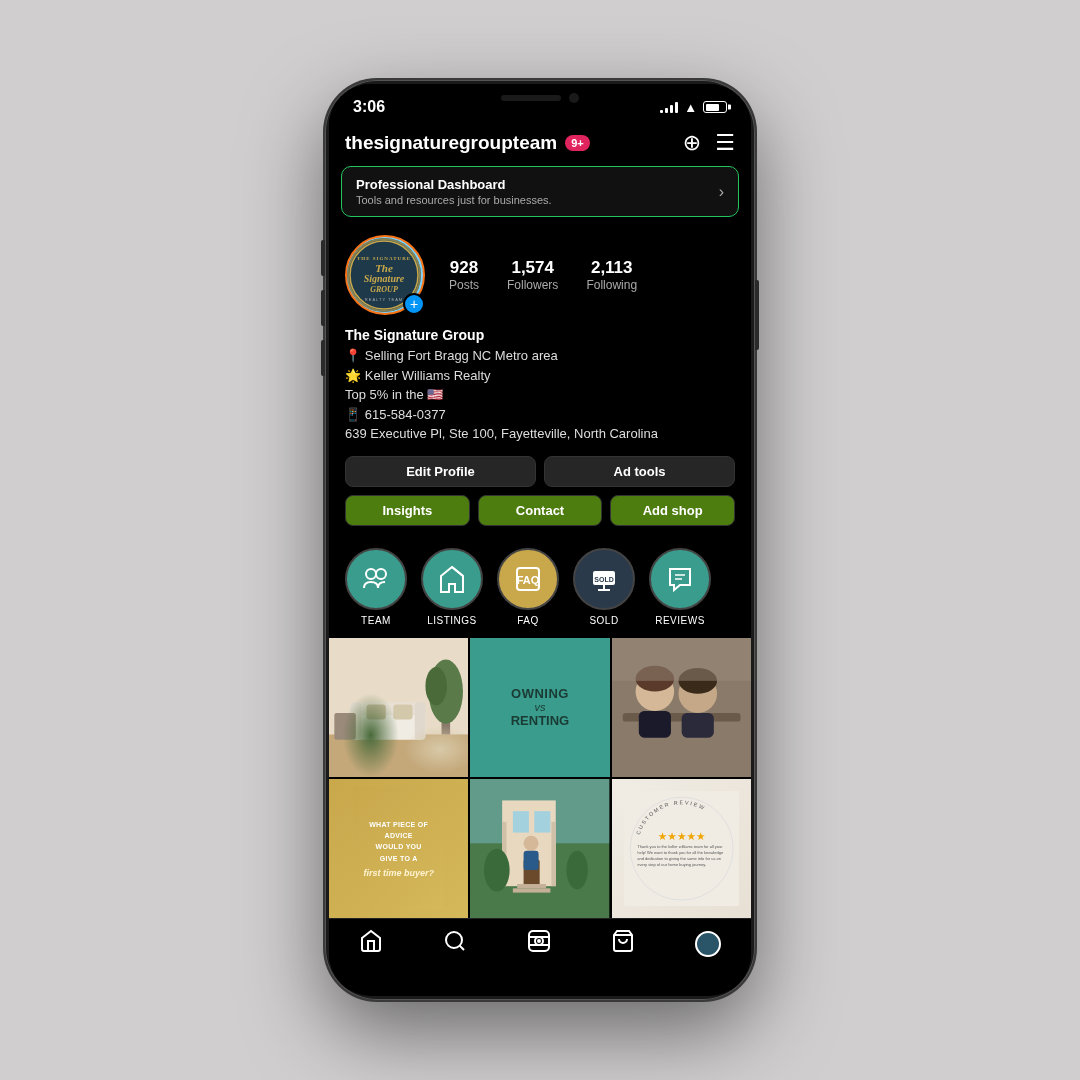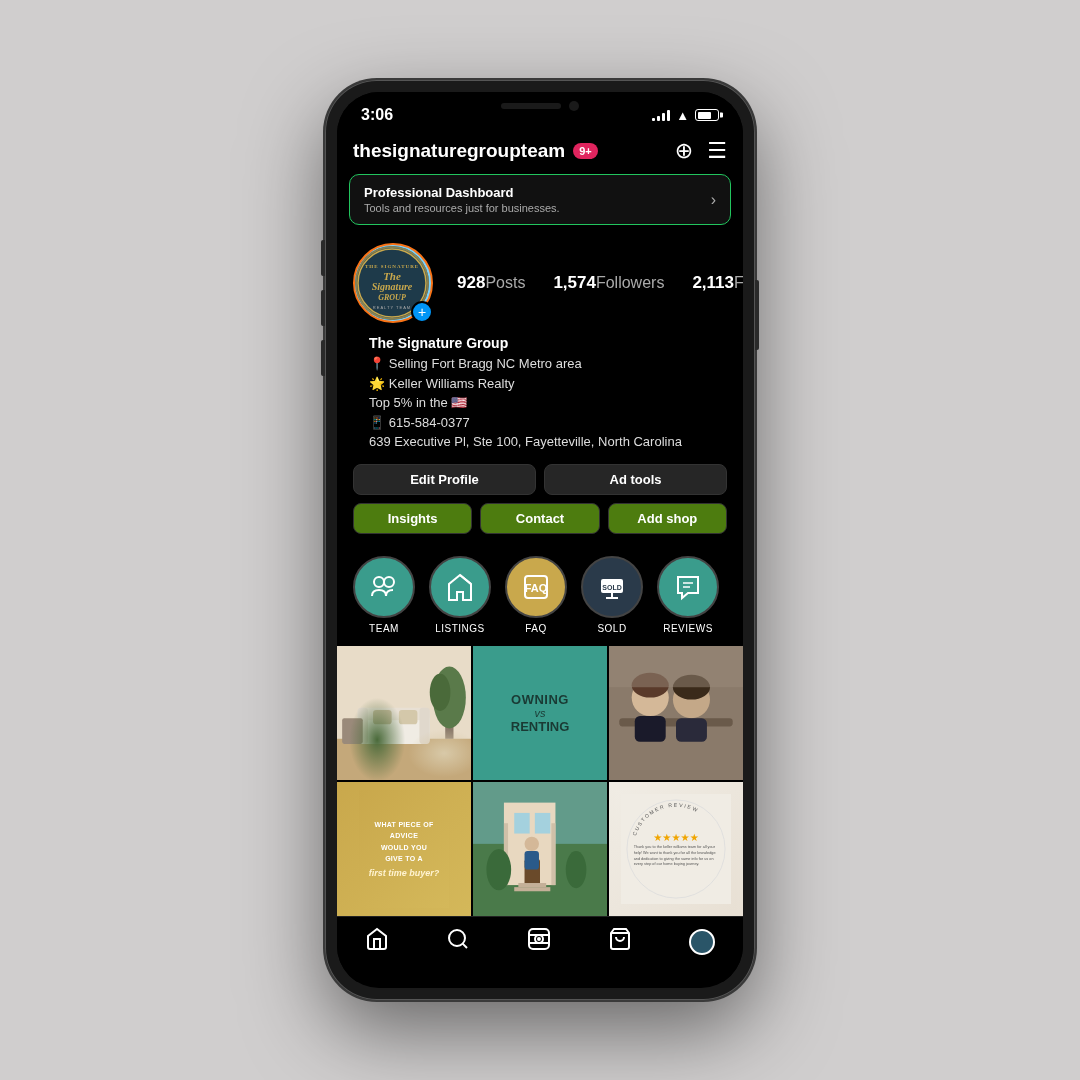--- a/index.html
+++ b/index.html
@@ -12,21 +12,21 @@
       justify-content: center;
       font-family: -apple-system, BlinkMacSystemFont, 'Segoe UI', sans-serif;
       overflow: hidden;
     }
 
     .phone-outer {
       width: 430px;
       height: 920px;
       background: #1a1a1a;
       border-radius: 52px;
-      padding: 12px;
+      padding: 4px;
       box-shadow: 0 0 0 2px #3a3a3a, 0 30px 80px rgba(0,0,0,0.5), inset 0 0 0 1px #555;
       position: relative;
     }
 
     
     .phone-outer::before {
       content: '';
       position: absolute;
       left: -4px;
       top: 160px;
@@ -301,40 +301,39 @@
       font-weight: 300;
     }
 
     .stats-row {
       display: flex;
       gap: 28px;
     }
 
     .stat-item {
       display: flex;
-      flex-direction: row;
+      flex-direction: column;
       align-items: center;
       justify-content: space-between;
     }
 
     .stat-number {
       color: #fff;
       font-size: 17px;
       font-weight: 700;
     }
 
     .stat-label {
       color: #aaa;
-      font-size: 16px;
+      font-size: 12px;
     }
 
     
     .bio {
       margin-bottom: 12px;
-      margin-left: 16px;
     }
 
     .bio-name {
       color: #fff;
       font-size: 14px;
       font-weight: 700;
       margin-bottom: 3px;
     }
 
     .bio-line {

